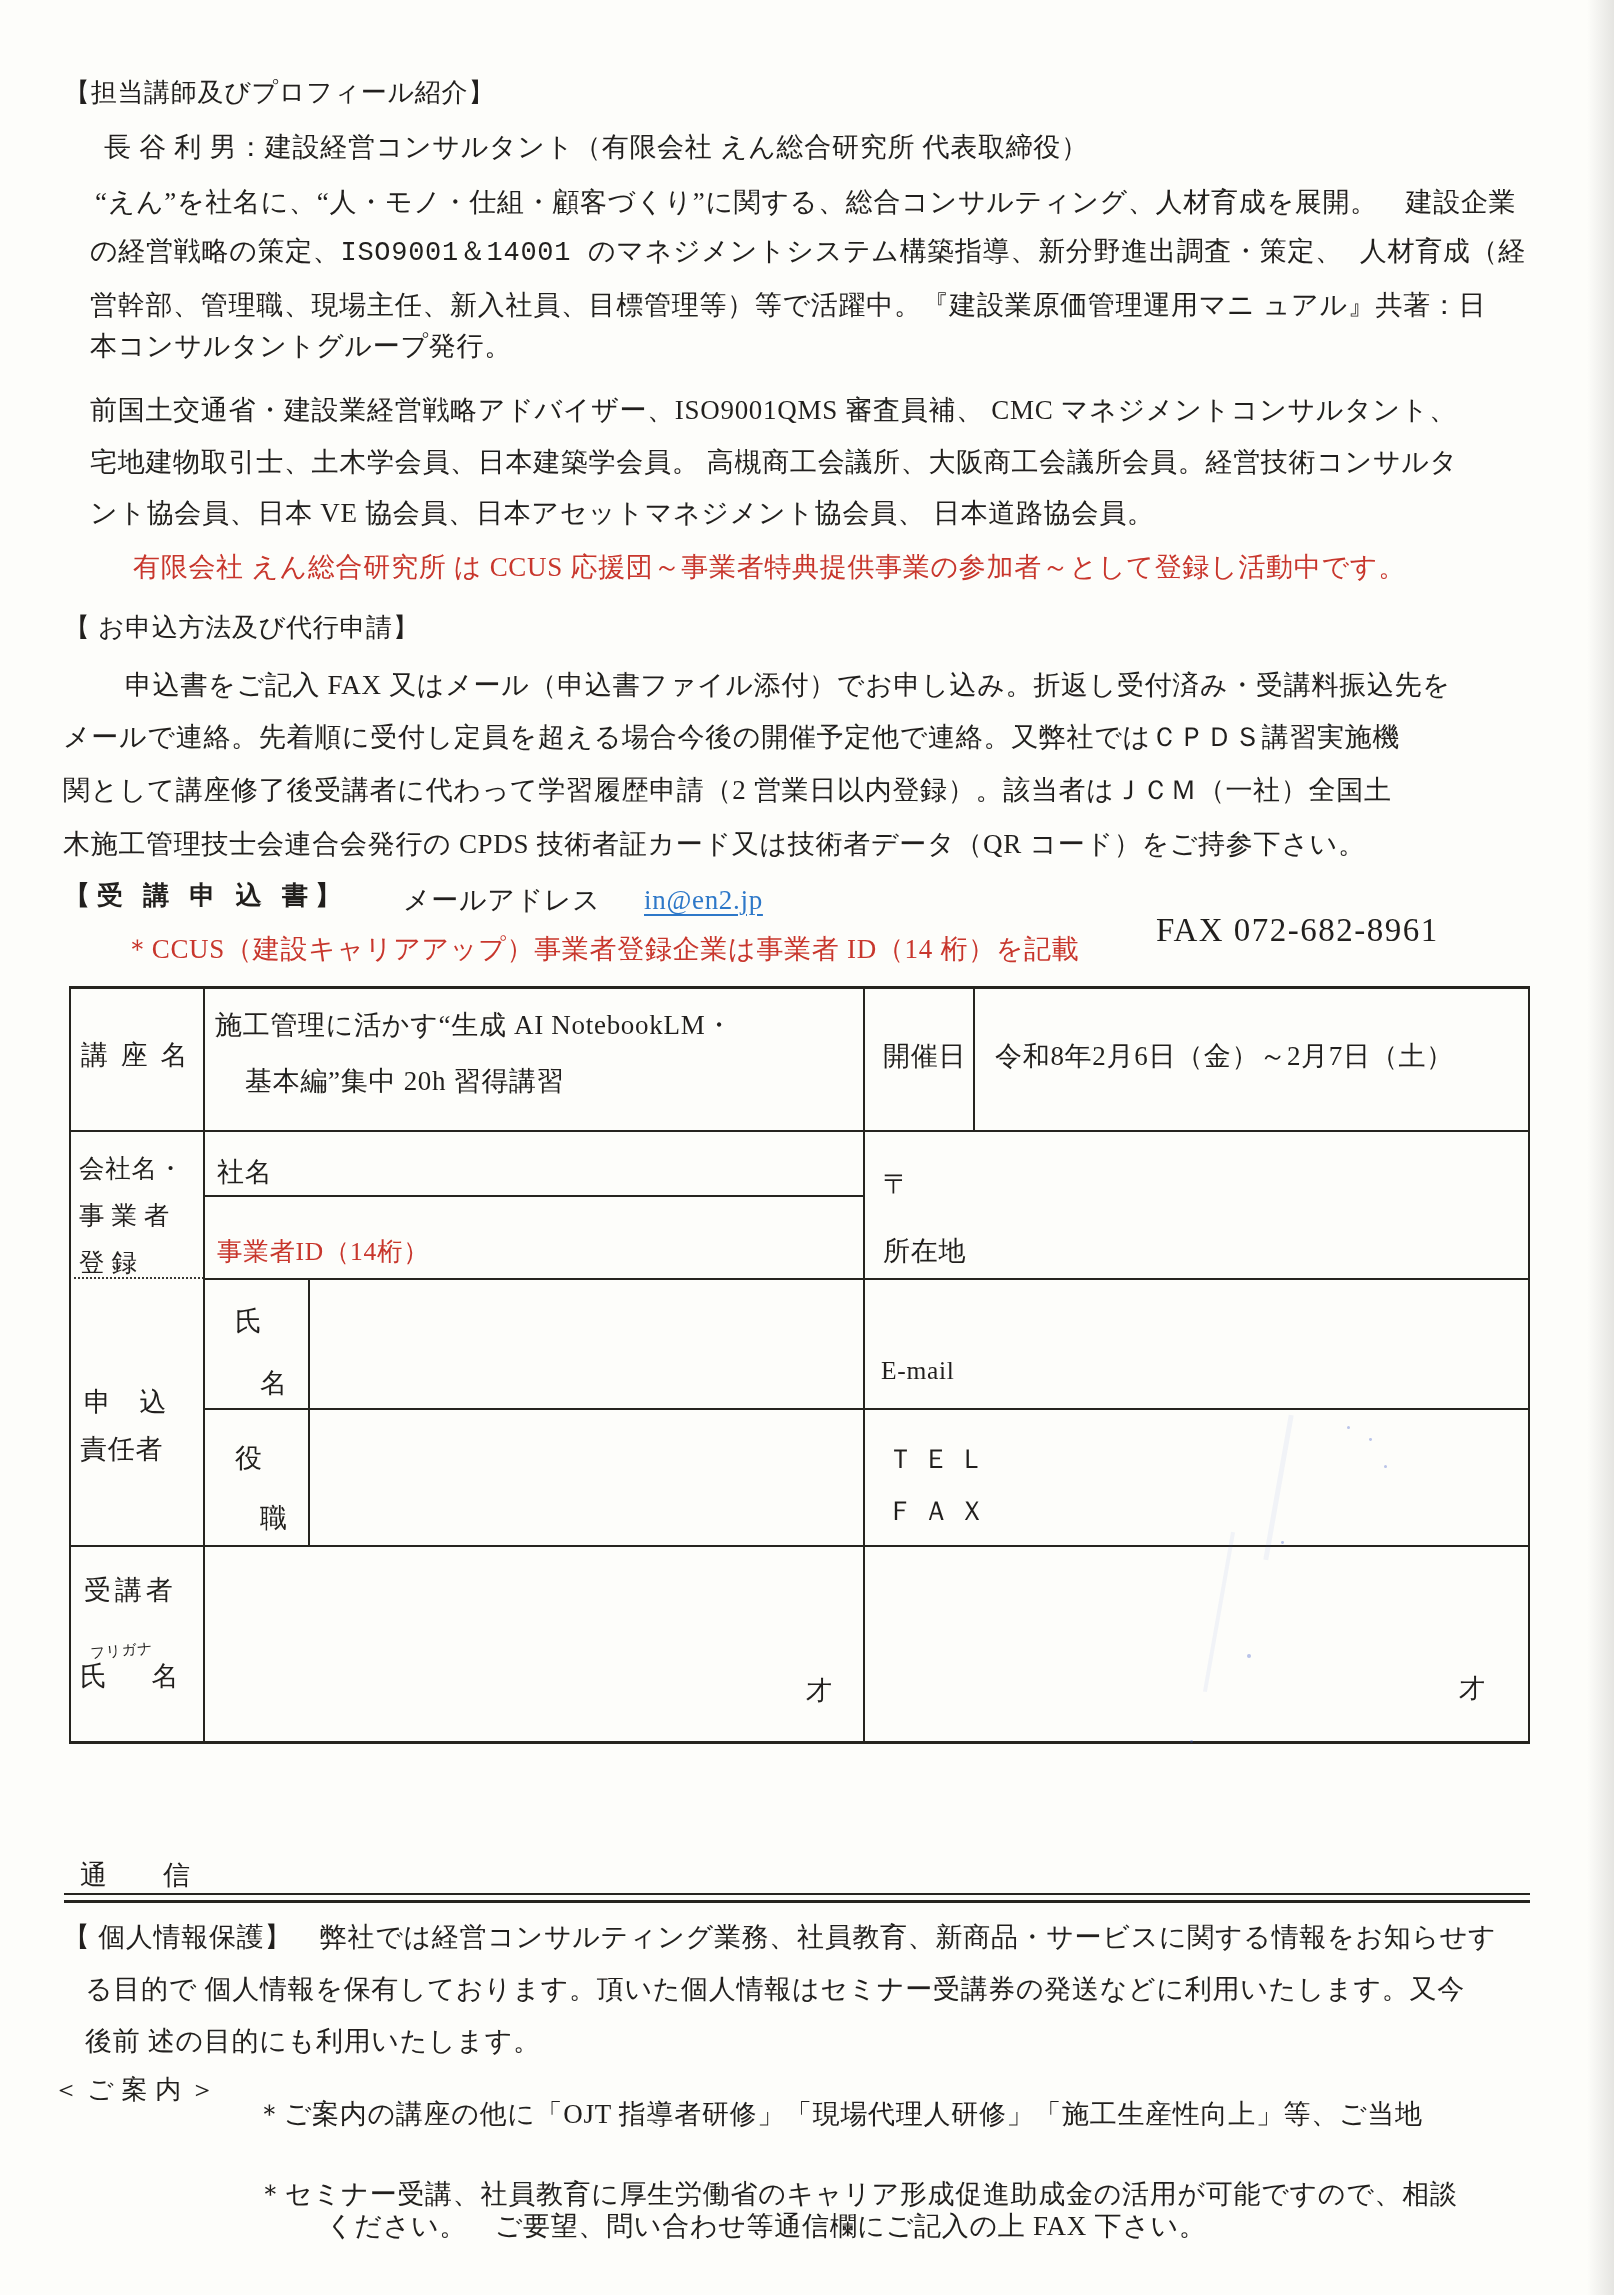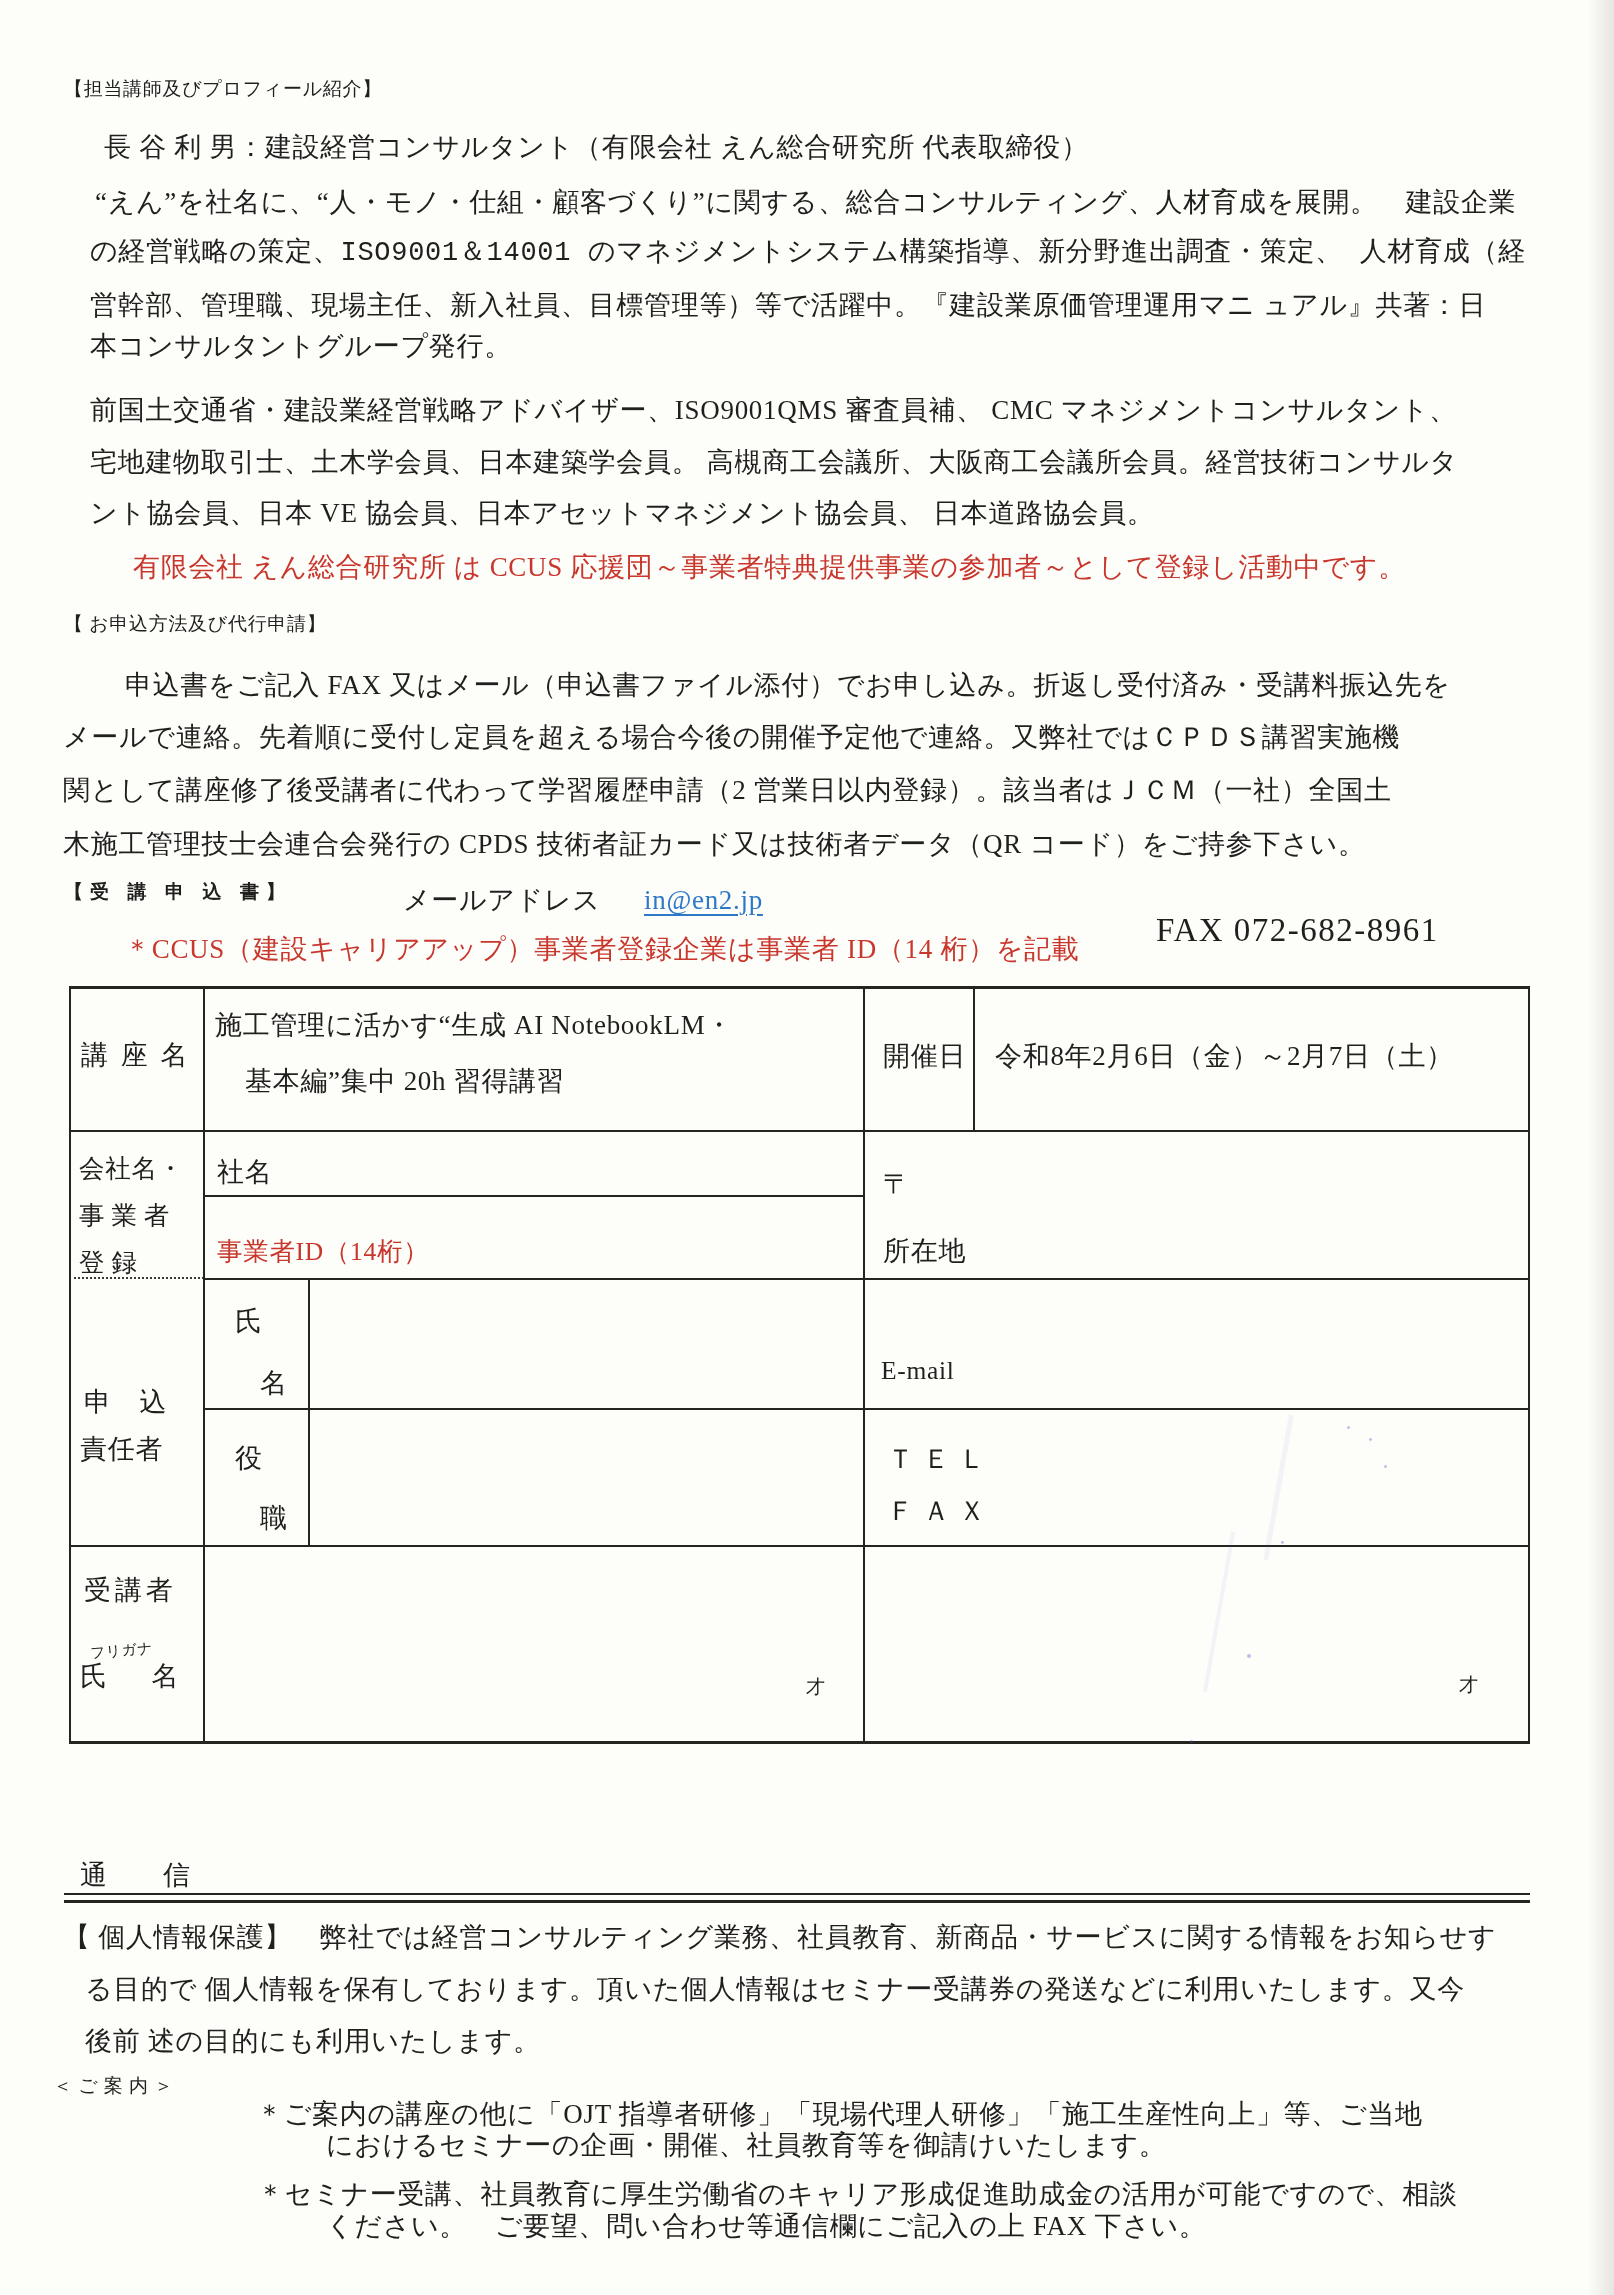--- a/index.html
+++ b/index.html
@@ -17,21 +17,21 @@
   .blue-link{color:#2e78c8;text-decoration:underline;text-underline-offset:4.9px;text-decoration-thickness:1.5px;cursor:pointer;}
   .hline,.vline{position:absolute;background:#26241f;}
   .dotline{position:absolute;border-top:2.9px dotted #3a3833;height:0;}
   .shadow-right{
     position:absolute;top:0;right:0;width:28.5px;height:2295px;
     background:linear-gradient(to right, rgba(0,0,0,0), rgba(60,58,52,0.13));
   }
   .ink-dot{position:absolute;background:rgba(60,90,200,0.35);border-radius:50%;}
   .ink-smudge{position:absolute;background:rgba(80,110,210,0.07);transform:rotate(10deg);}
   .fs52{font-size:25.5px;}
-  .fs58{font-size:19px;}
+  .fs58{font-size:26px;}
   .fs68{font-size:33px;letter-spacing:1.5px;}
   .fs30{font-size:14.7px;}
   .ls8{letter-spacing:3.9px;}
   .ls14{letter-spacing:6.9px;}
   .ls18{letter-spacing:8.8px;}
   .ls26{letter-spacing:12.8px;}
   .tilt{transform:rotate(-5deg);transform-origin:left bottom;}
 </style>
 </head>
 <body>
@@ -126,19 +126,18 @@
   <div class="t" style="left:80px;top:1860px;">通　　信</div>
   <div class="hline" style="left:64px;top:1893px;width:1466px;height:1.5px;"></div>
   <div class="hline" style="left:64px;top:1900px;width:1466px;height:2.9px;"></div>
 
   <div class="t" style="left:63px;top:1922px;">【 個人情報保護】　弊社では経営コンサルティング業務、社員教育、新商品・サービスに関する情報をお知らせす</div>
   <div class="t" style="left:85px;top:1974px;">る目的で 個人情報を保有しております。頂いた個人情報はセミナー受講券の発送などに利用いたします。又今</div>
   <div class="t" style="left:85px;top:2026px;">後前 述の目的にも利用いたします。</div>
 
   <div class="t fs58" style="left:53px;top:2075px;">＜ ご 案 内 ＞</div>
   <div class="t" style="left:256px;top:2077px;margin-top:22px;">＊ご案内の講座の他に「OJT 指導者研修」「現場代理人研修」「施工生産性向上」等、ご当地</div>
-  <div class="t" style="left:326px;top:2130px;">におけるセミナーの企画・開催、社員教育等を御請けいたします。</div>
   <div class="t" style="left:257px;top:2179px;">＊セミナー受講、社員教育に厚生労働省のキャリア形成促進助成金の活用が可能ですので、相談</div>
   <div class="t" style="left:326px;top:2211px;">ください。　ご要望、問い合わせ等通信欄にご記入の上 FAX 下さい。</div>
 
   <div class="shadow-right"></div>
 </div>
 
 
 </body></html>

